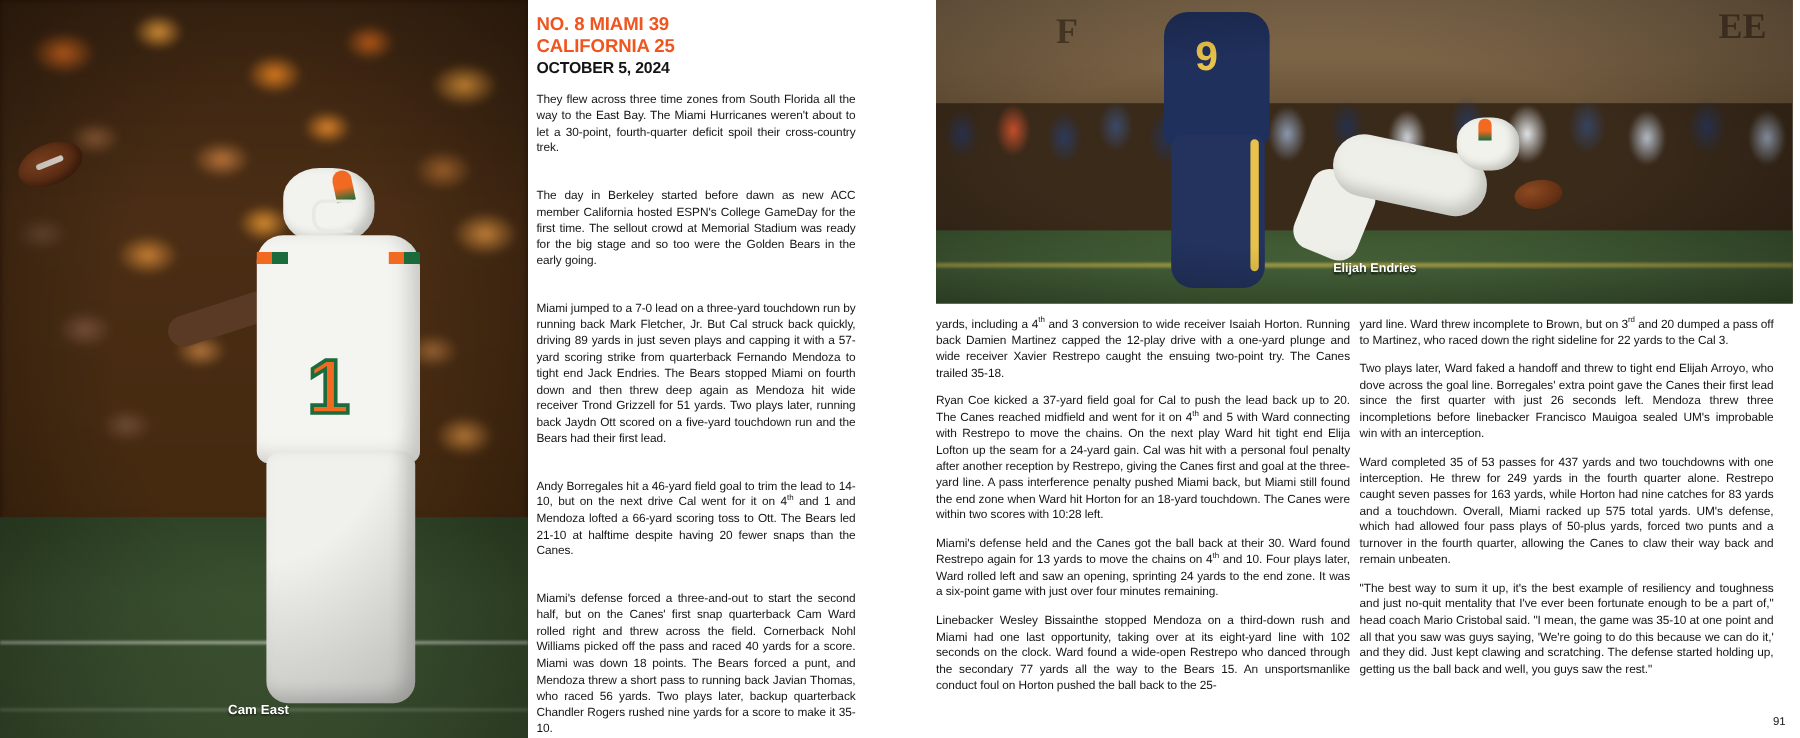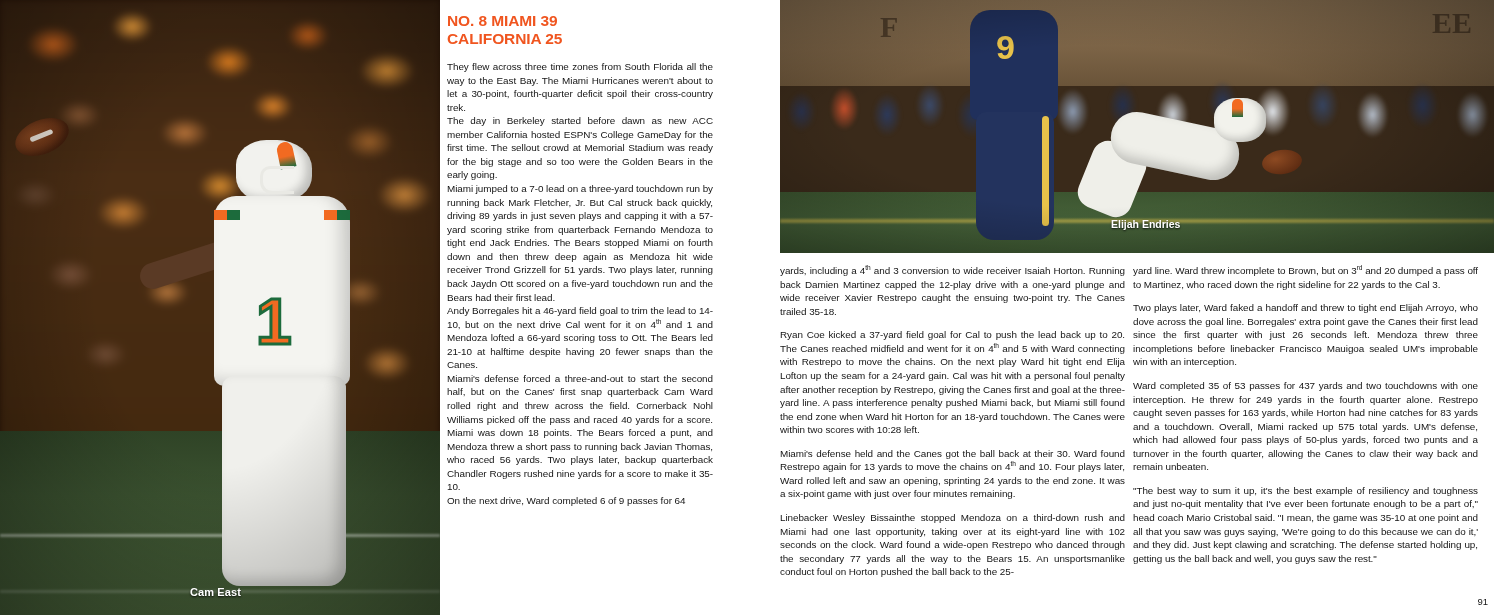--- a/index.html
+++ b/index.html
@@ -145,21 +145,21 @@
     font-size: 13.2px;
     line-height: 1.2;
     letter-spacing: -0.15px;
     margin-top: 1px;
   }
   .col-left-text .body-p {
     font-size: 9.9px;
     line-height: 1.37;
     color: #141414;
     text-align: justify;
-    margin-top: 0;
+    margin-top: 26px;
     letter-spacing: -0.06px;
     hyphens: auto;
   }
   .col-left-text .body-p:first-of-type { margin-top: 12px; }
 
   
   .photo-right {
     position: absolute;
     left: 780px; top: 0;
     width: 714px; height: 253px;
@@ -310,20 +310,21 @@
       <div class="pl-number">1</div>
       <div class="pl-pants"></div>
     </div>
     <div class="pl-vignette"></div>
   </div>
   <div class="caption-left">Cam East</div>
 
   <div class="col-left-text">
     <div class="headline">NO. 8 MIAMI 39</div>
     <div class="headline">CALIFORNIA 25</div>
+    <div class="subhead">OCTOBER 5, 2024</div>
 
     <p class="body-p">They flew across three time zones from South Florida all the way to the East Bay. The Miami Hurricanes weren't about to let a 30-point, fourth-quarter deficit spoil their cross-country trek.</p>
     <p class="body-p">The day in Berkeley started before dawn as new ACC member California hosted ESPN's College GameDay for the first time. The sellout crowd at Memorial Stadium was ready for the big stage and so too were the Golden Bears in the early going.</p>
     <p class="body-p">Miami jumped to a 7-0 lead on a three-yard touchdown run by running back Mark Fletcher, Jr. But Cal struck back quickly, driving 89 yards in just seven plays and capping it with a 57-yard scoring strike from quarterback Fernando Mendoza to tight end Jack Endries. The Bears stopped Miami on fourth down and then threw deep again as Mendoza hit wide receiver Trond Grizzell for 51 yards. Two plays later, running back Jaydn Ott scored on a five-yard touchdown run and the Bears had their first lead.</p>
     <p class="body-p">Andy Borregales hit a 46-yard field goal to trim the lead to 14-10, but on the next drive Cal went for it on 4<sup>th</sup> and 1 and Mendoza lofted a 66-yard scoring toss to Ott. The Bears led 21-10 at halftime despite having 20 fewer snaps than the Canes.</p>
     <p class="body-p">Miami's defense forced a three-and-out to start the second half, but on the Canes' first snap quarterback Cam Ward rolled right and threw across the field. Cornerback Nohl Williams picked off the pass and raced 40 yards for a score. Miami was down 18 points. The Bears forced a punt, and Mendoza threw a short pass to running back Javian Thomas, who raced 56 yards. Two plays later, backup quarterback Chandler Rogers rushed nine yards for a score to make it 35-10.</p>
     <p class="body-p">On the next drive, Ward completed 6 of 9 passes for 64</p>
   </div>
 
   <div class="photo-right">

